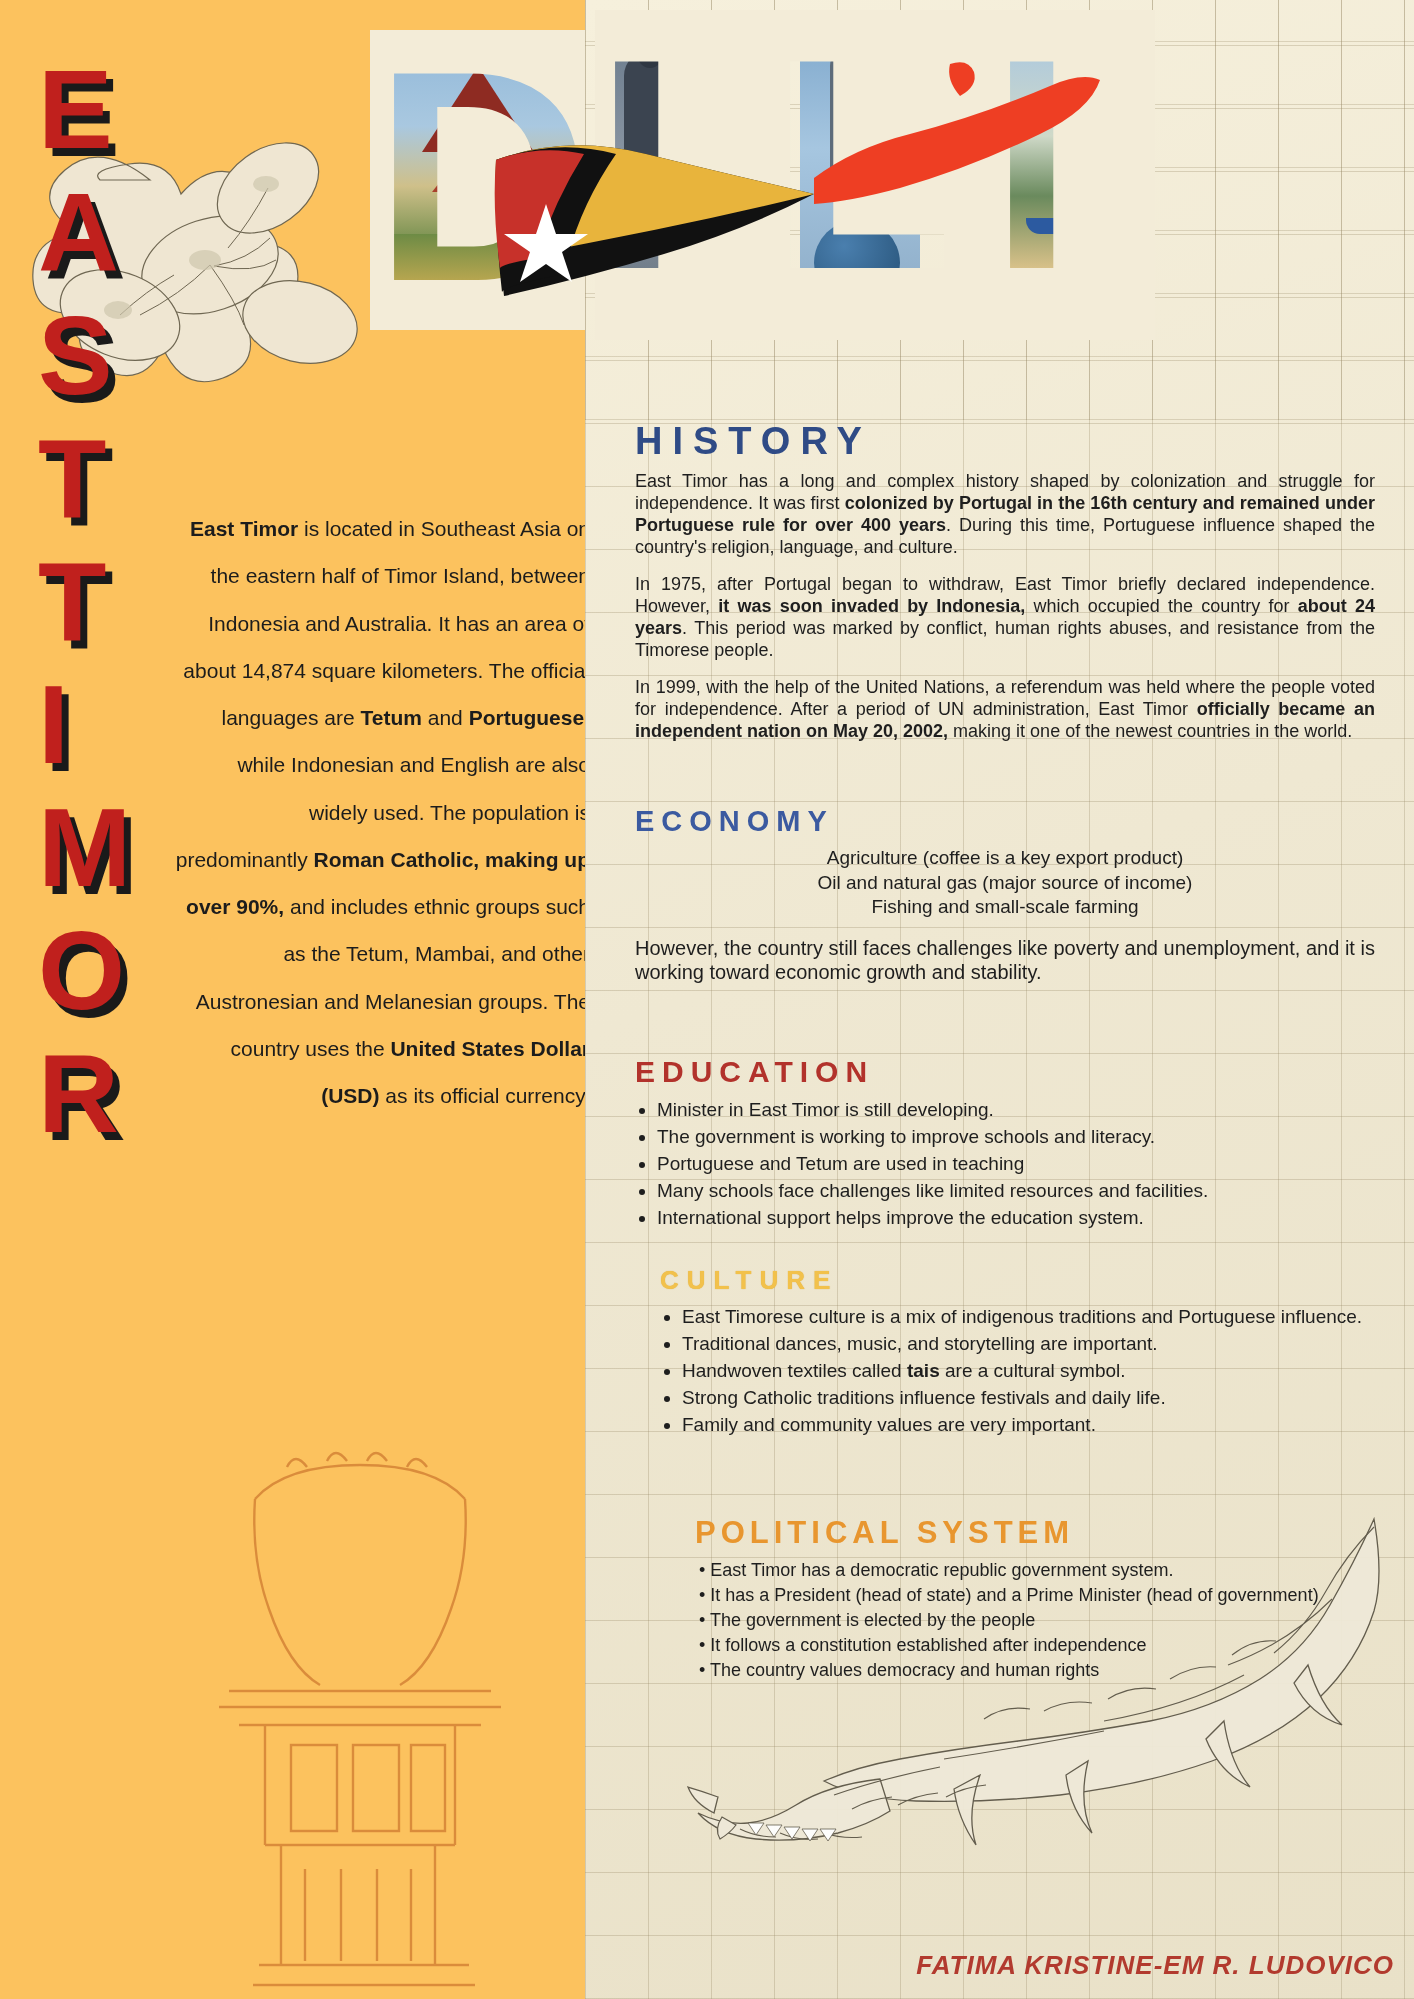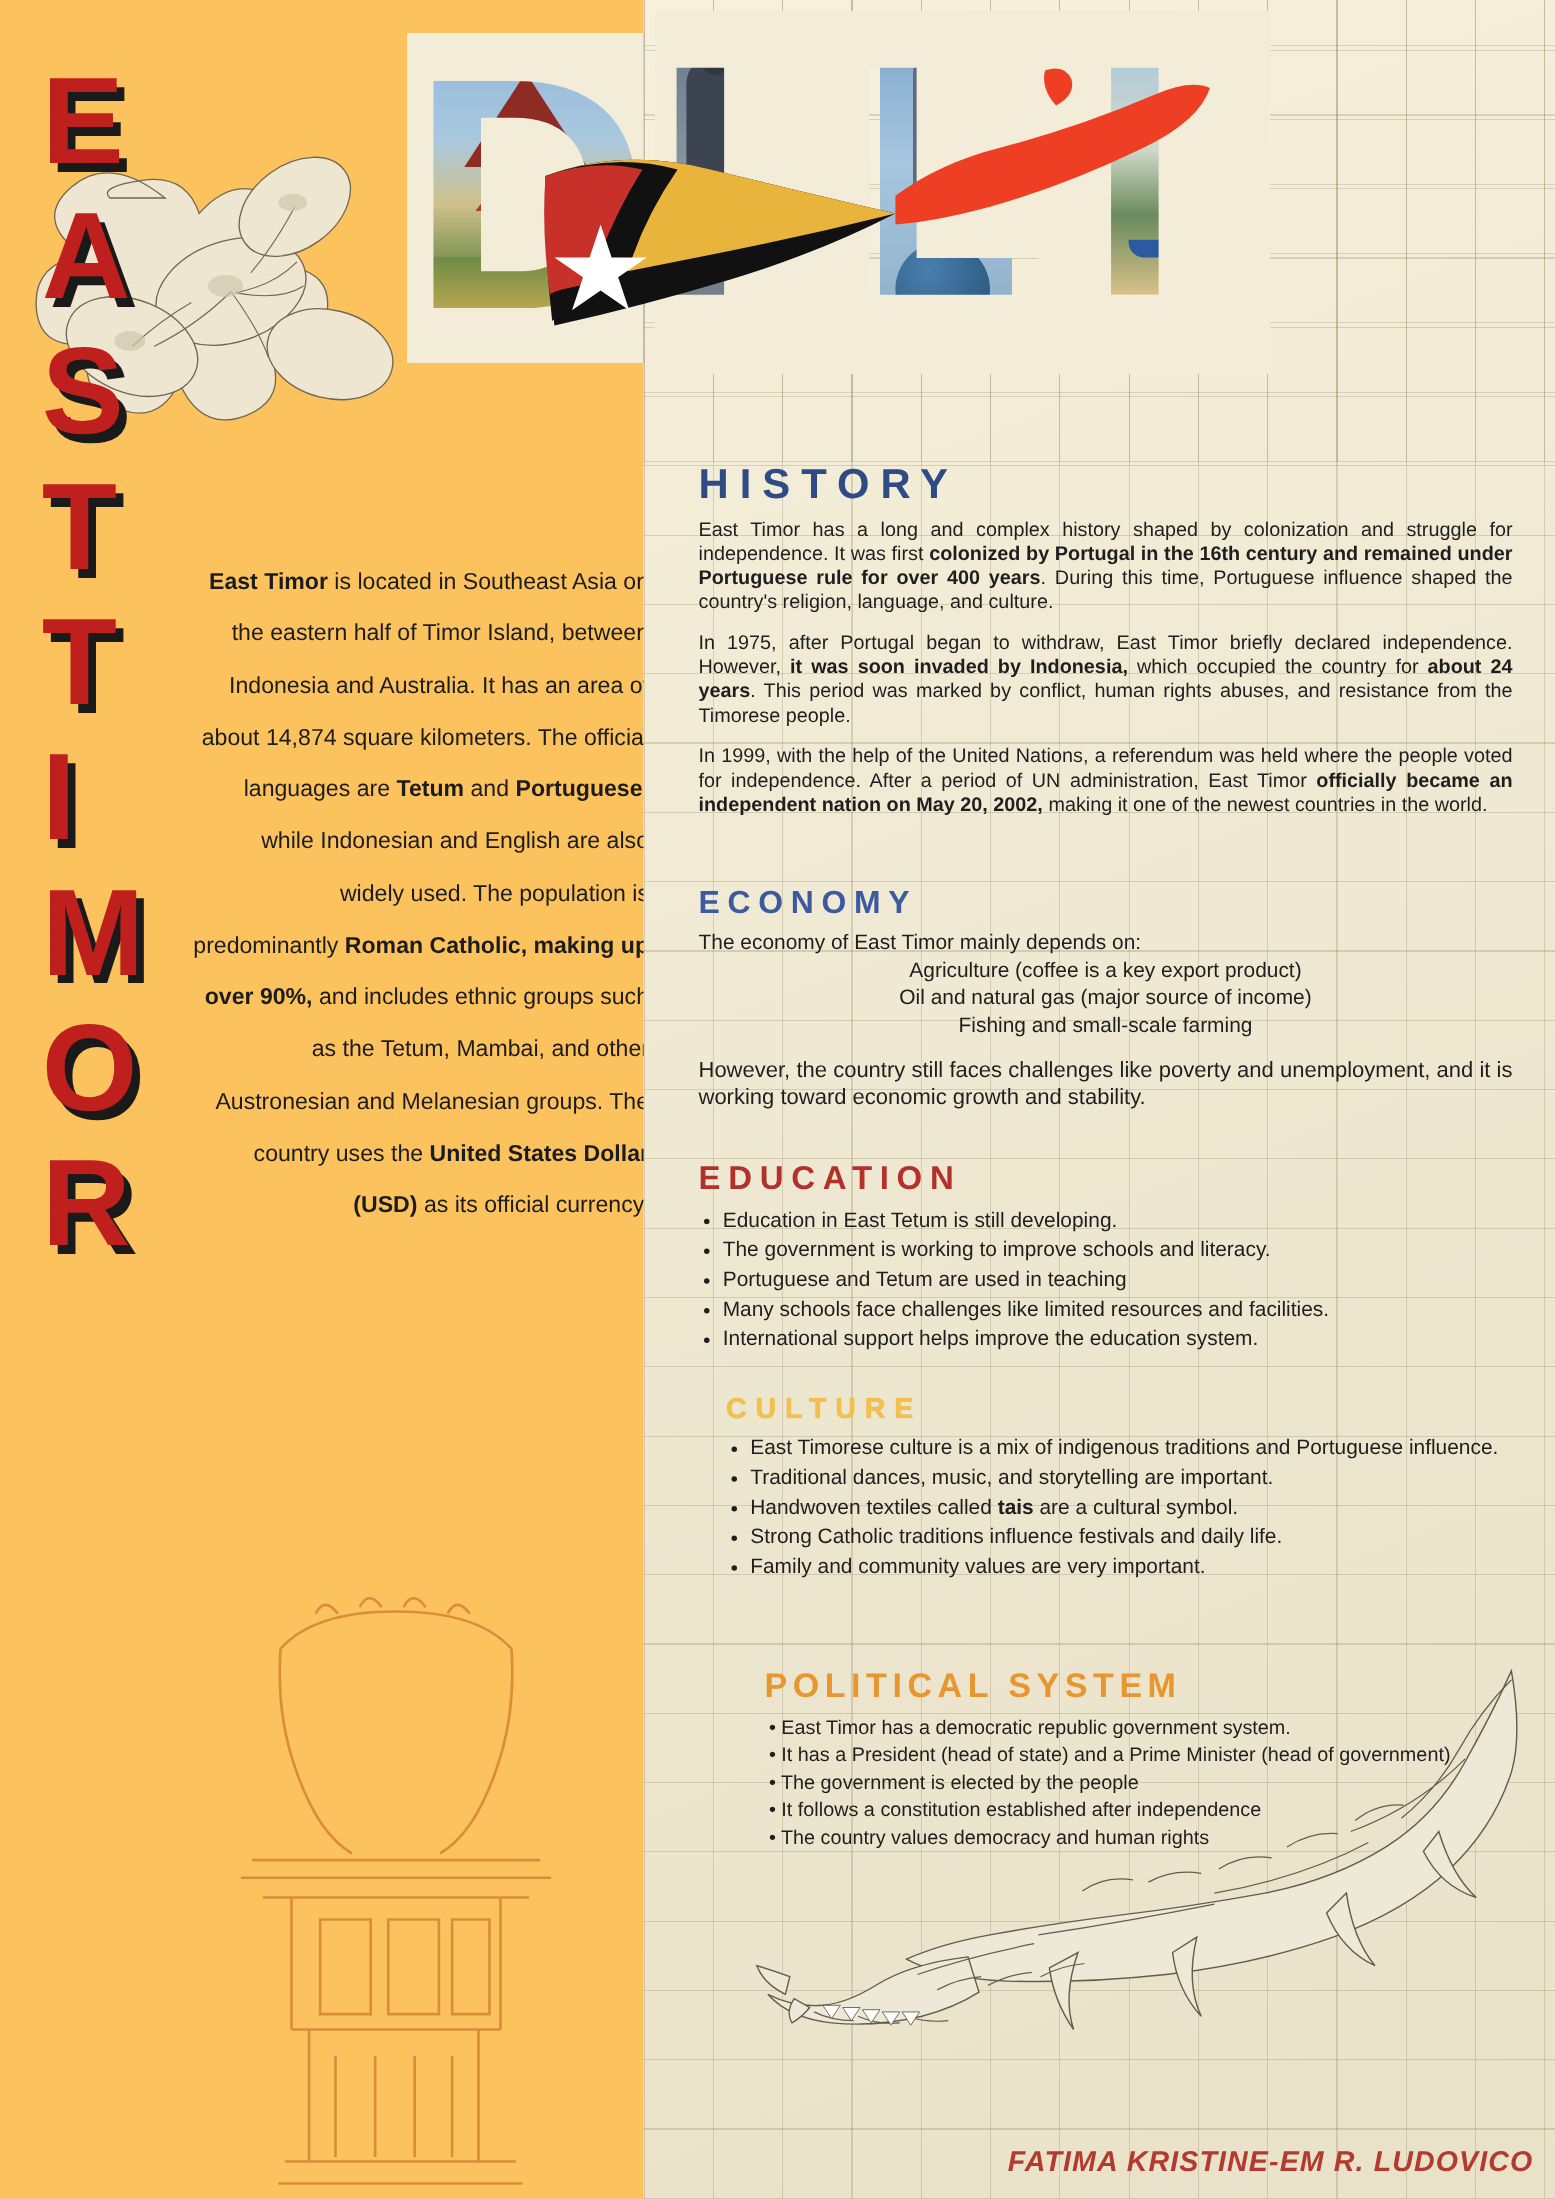--- a/index.html
+++ b/index.html
@@ -344,34 +344,33 @@
     <div class="sec-body">
       <p>East Timor has a long and complex history shaped by colonization and struggle for independence. It was first <b>colonized by Portugal in the 16th century and remained under Portuguese rule for over 400 years</b>. During this time, Portuguese influence shaped the country's religion, language, and culture.</p>
       <p>In 1975, after Portugal began to withdraw, East Timor briefly declared independence. However, <b>it was soon invaded by Indonesia,</b> which occupied the country for <b>about 24 years</b>. This period was marked by conflict, human rights abuses, and resistance from the Timorese people.</p>
       <p>In 1999, with the help of the United Nations, a referendum was held where the people voted for independence. After a period of UN administration, East Timor <b>officially became an independent nation on May 20, 2002,</b> making it one of the newest countries in the world.</p>
     </div>
   </div>
 
   <div class="section" id="economy">
     <div class="sec-title">ECONOMY</div>
     <div class="sec-body">
-      <div style="font-size:19px">The economy of East Timor mainly depends on:</div>
       <div class="econ-list">
         <div>Agriculture (coffee is a key export product)</div>
         <div>Oil and natural gas (major source of income)</div>
         <div>Fishing and small-scale farming</div>
       </div>
       <div style="text-align:justify;font-size:20px">However, the country still faces challenges like poverty and unemployment, and it is working toward economic growth and stability.</div>
     </div>
   </div>
 
   <div class="section" id="education">
     <div class="sec-title">EDUCATION</div>
     <ul class="bul">
-      <li>Education in East Tetum is still developing.</li>
+      <li>Minister in East Timor is still developing.</li>
       <li>The government is working to improve schools and literacy.</li>
       <li>Portuguese and Tetum are used in teaching</li>
       <li>Many schools face challenges like limited resources and facilities.</li>
       <li>International support helps improve the education system.</li>
     </ul>
   </div>
 
   <div class="section" id="culture">
     <div class="sec-title">CULTURE</div>
     <ul class="bul">

